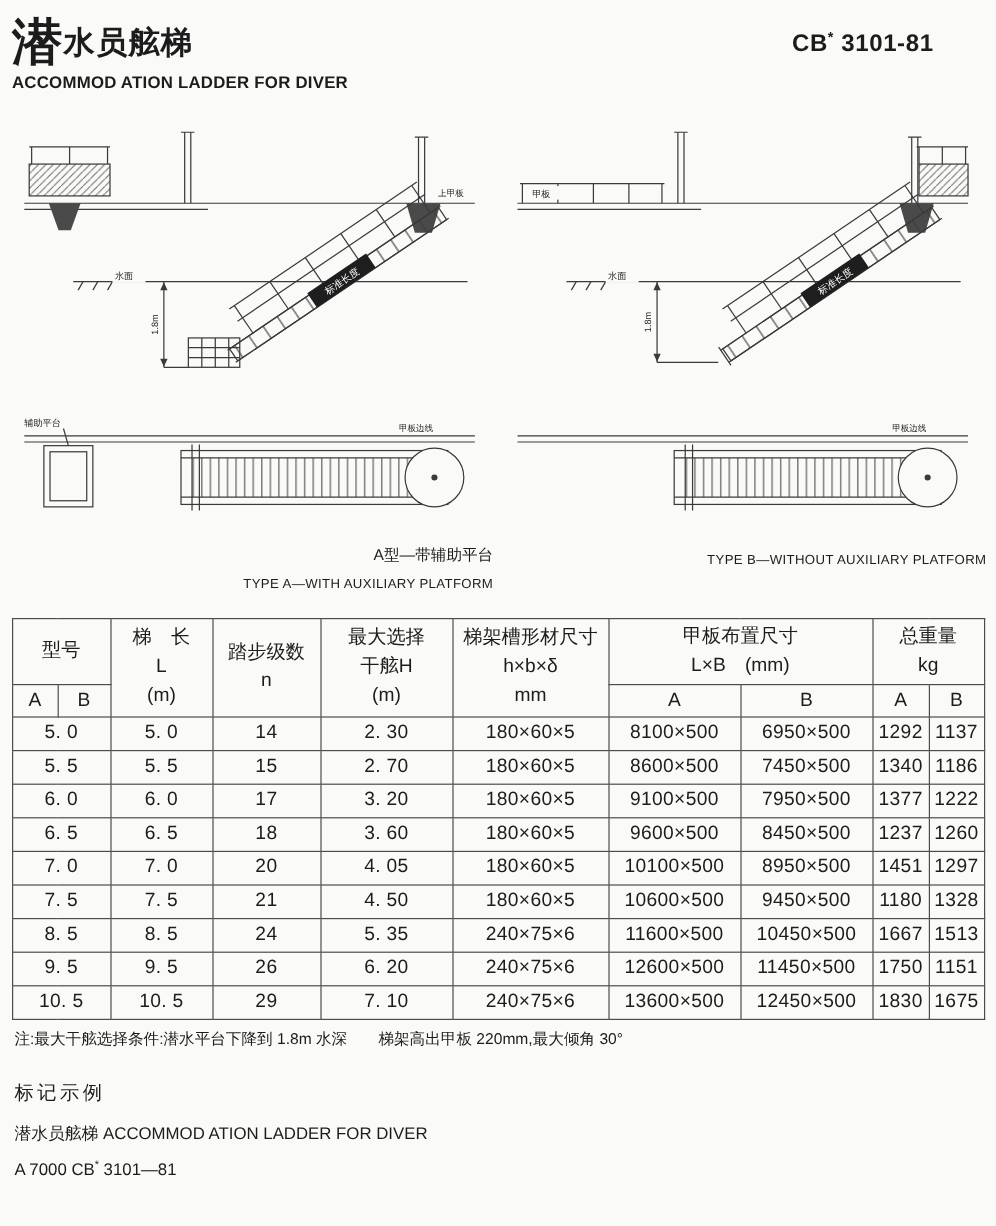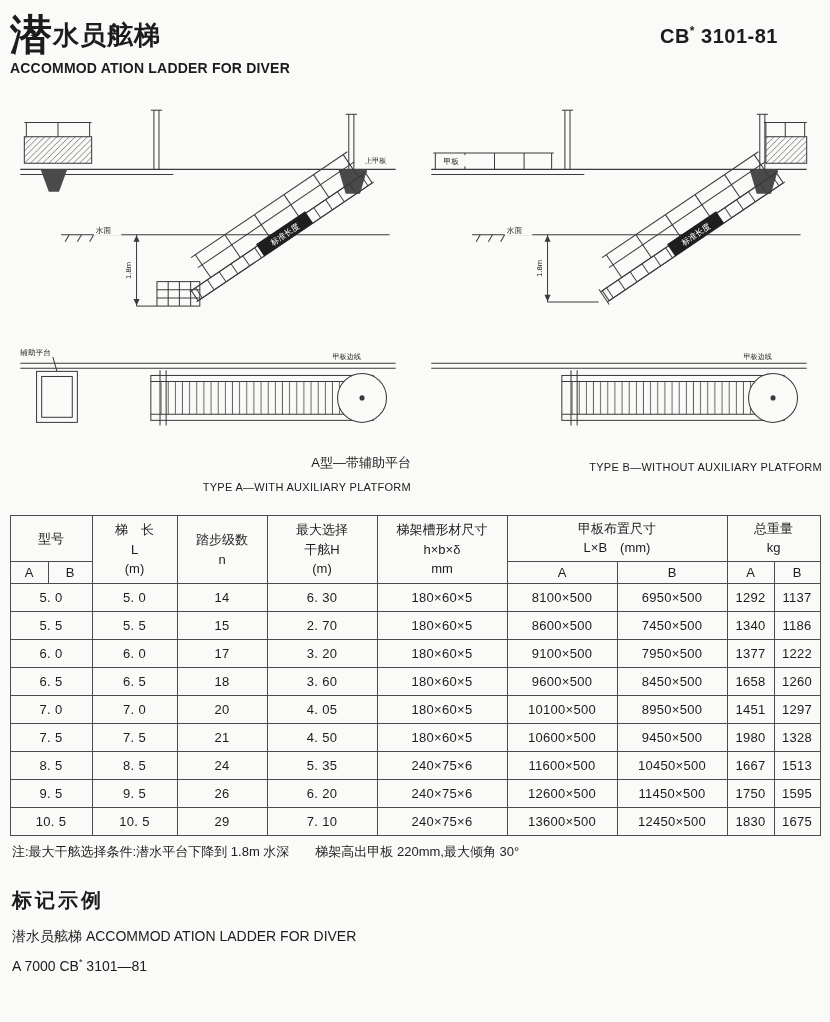--- a/index.html
+++ b/index.html
@@ -24,30 +24,30 @@
   
   .figures { display:flex; gap:8px; padding:0 8px; margin-top:24px; }
   figure { margin:0; width:50%; }
   .fig-svg { width:100%; height:auto; display:block; }
   figcaption { text-align:right; }
   .cap-cn { font-size:13px; margin-top:2px; }
   .cap-en { font-size:11px; font-weight:normal; margin-top:9px; letter-spacing:0.3px; }
   svg text { font-family:"Liberation Sans","DejaVu Sans",sans-serif; }
 
   
-  .spec-table { border-collapse:collapse; margin:22px auto 0; width:810px; table-layout:fixed; font-size:13px; border:1.5px solid #3c3c3c; }
+  .spec-table { border-collapse:collapse; margin:22px auto 0; width:810px; table-layout:fixed; font-size:16px; border:1.5px solid #3c3c3c; }
   .spec-table th, .spec-table td { border:1px solid #4c4c4c; text-align:center; padding:0; }
   .spec-table thead th { font-weight:normal; line-height:1.5; padding:3px 0; }
   .spec-table thead tr.sub th { height:22px; padding:1px 0; }
   .spec-table tbody td { height:28px; letter-spacing:0.3px; }
 
   .note { font-size:13px; margin:7px 12px 0; }
 
   .example { margin:26px 12px 0; font-size:14px; }
-  .example h3 { font-size:20px; font-weight:bold; letter-spacing:3px; margin:0 0 12px; }
+  .example h3 { font-size:16px; font-weight:normal; letter-spacing:3px; margin:0 0 12px; }
   .example p { margin:8px 0; line-height:1.55; }
   .example sup { font-size:9px; }
 </style>
 </head>
 <body>
 
 <div class="page">
 
   <header>
     <div class="title-row">
@@ -312,21 +312,21 @@
         <th>B</th>
         <th>A</th>
         <th>B</th>
       </tr>
     </thead>
     <tbody>
         <tr>
           <td colspan="2">5. 0</td>
           <td>5. 0</td>
           <td>14</td>
-          <td>6. 30</td>
+          <td>2. 30</td>
           <td>180×60×5</td>
           <td>8100×500</td>
           <td>6950×500</td>
           <td>1292</td>
           <td>1137</td>
         </tr>
         <tr>
           <td colspan="2">5. 5</td>
           <td>5. 5</td>
           <td>15</td>
@@ -349,21 +349,21 @@
           <td>1222</td>
         </tr>
         <tr>
           <td colspan="2">6. 5</td>
           <td>6. 5</td>
           <td>18</td>
           <td>3. 60</td>
           <td>180×60×5</td>
           <td>9600×500</td>
           <td>8450×500</td>
-          <td>1658</td>
+          <td>1237</td>
           <td>1260</td>
         </tr>
         <tr>
           <td colspan="2">7. 0</td>
           <td>7. 0</td>
           <td>20</td>
           <td>4. 05</td>
           <td>180×60×5</td>
           <td>10100×500</td>
           <td>8950×500</td>
@@ -371,21 +371,21 @@
           <td>1297</td>
         </tr>
         <tr>
           <td colspan="2">7. 5</td>
           <td>7. 5</td>
           <td>21</td>
           <td>4. 50</td>
           <td>180×60×5</td>
           <td>10600×500</td>
           <td>9450×500</td>
-          <td>1980</td>
+          <td>1180</td>
           <td>1328</td>
         </tr>
         <tr>
           <td colspan="2">8. 5</td>
           <td>8. 5</td>
           <td>24</td>
           <td>5. 35</td>
           <td>240×75×6</td>
           <td>11600×500</td>
           <td>10450×500</td>
@@ -394,21 +394,21 @@
         </tr>
         <tr>
           <td colspan="2">9. 5</td>
           <td>9. 5</td>
           <td>26</td>
           <td>6. 20</td>
           <td>240×75×6</td>
           <td>12600×500</td>
           <td>11450×500</td>
           <td>1750</td>
-          <td>1595</td>
+          <td>1151</td>
         </tr>
         <tr>
           <td colspan="2">10. 5</td>
           <td>10. 5</td>
           <td>29</td>
           <td>7. 10</td>
           <td>240×75×6</td>
           <td>13600×500</td>
           <td>12450×500</td>
           <td>1830</td>

